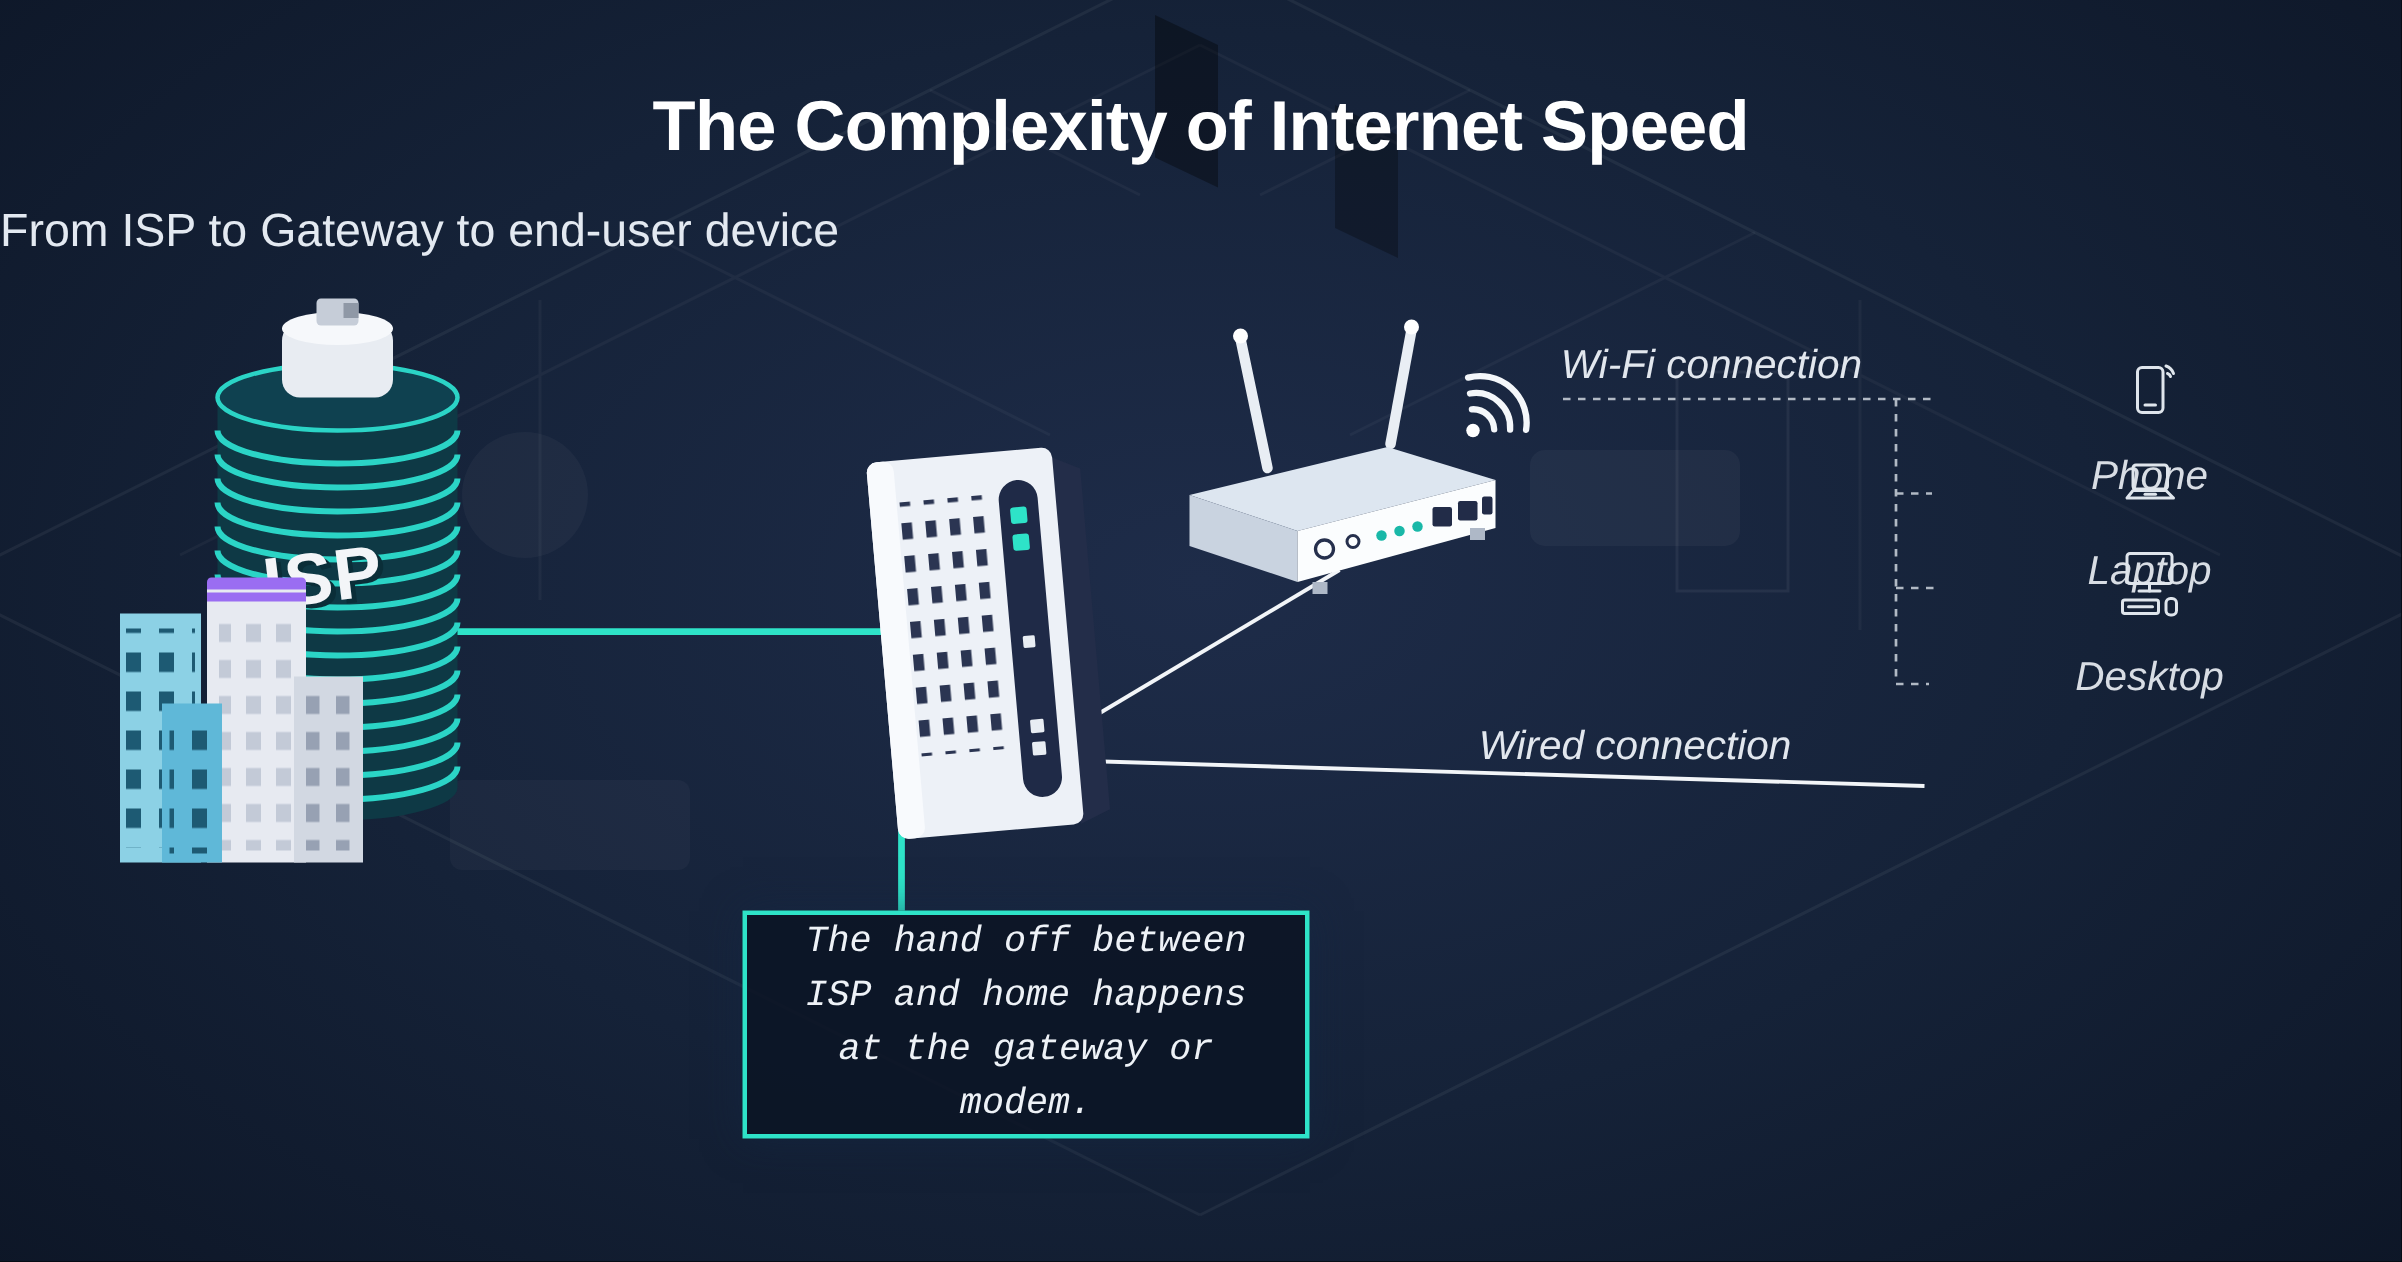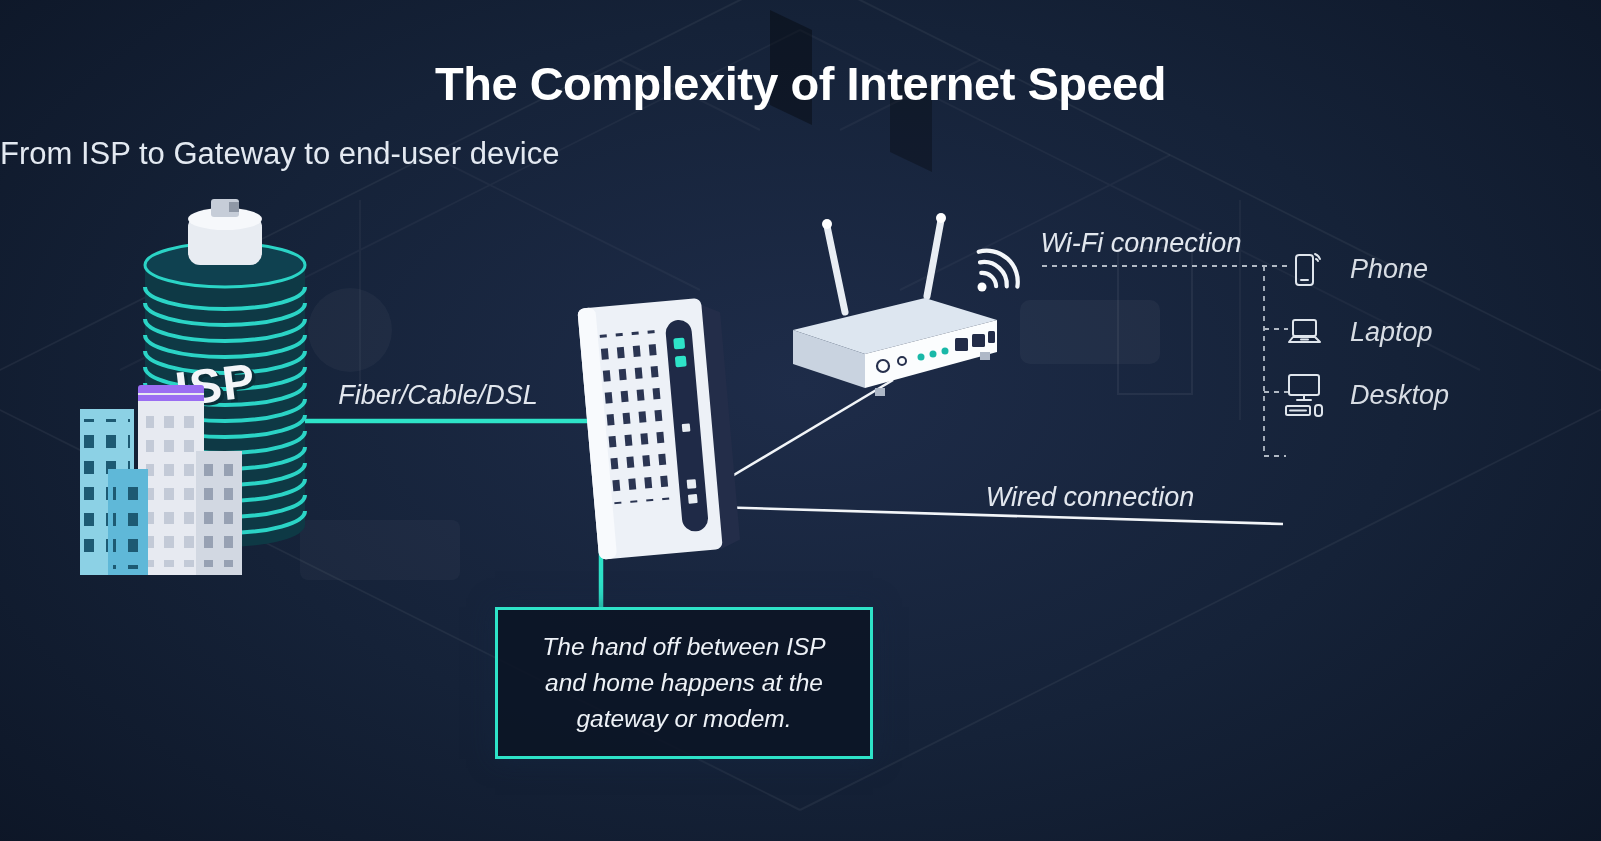--- a/index.html
+++ b/index.html
@@ -14,32 +14,32 @@
     font-size:47px;font-weight:700;letter-spacing:-0.5px;margin:0;
   }
   .subtitle{
     left:0;right:0;top:136px;color:#e3e9f1;
     font-size:31px;font-weight:400;margin:0;
   }
   .lbl{
     font-style:italic;color:#e2e7ee;font-size:27px;text-align:center;
   }
   .device-list{left:1278px;top:238px;width:310px;}
-  .device-row{display:flex;align-items:center;height:63px;gap:20px;}
+  .device-row{display:flex;align-items:center;height:63px;gap:20px;flex-direction:column;}
   .device-icon{width:52px;display:flex;justify-content:center;align-items:center;}
   .device-label{font-style:italic;font-size:27px;color:#d8dde4;}
   .callout{
     left:495px;top:607px;width:372px;height:146px;
     border:3px solid #2ee3c8;background:rgba(11,20,36,0.88);
     display:flex;align-items:center;justify-content:center;
     box-shadow:0 0 24px rgba(20,40,70,0.5);
   }
   .callout p{
     margin:0;padding:0 26px;font-style:italic;font-size:24.5px;line-height:1.47;
-    color:#eef2f7;text-align:center;
+    color:#eef2f7;text-align:center;font-family:Liberation Mono, monospace;
   }
 </style>
 </head>
 <body>
 
 <div class="canvas">
 
   <svg class="abs" style="left:0;top:0;" width="1601" height="841" viewBox="0 0 1601 841">
     <g stroke="rgba(255,255,255,0.055)" stroke-width="2" fill="none">
       <path d="M800,-30 L1640,390 M800,-30 L-40,390 M-40,390 L800,810 M1640,390 L800,810"></path>
@@ -110,21 +110,20 @@
       <rect x="58" y="198" width="66" height="182" fill="#e7eaf1"></rect>
       <rect x="58" y="200" width="66" height="6" fill="#9a6df2"></rect>
       <rect x="66" y="214" width="50" height="158" fill="url(#winGray)"></rect>
       <rect x="28" y="274" width="40" height="106" fill="#5fb8d8"></rect>
       <rect x="33" y="282" width="30" height="92" fill="url(#winBlue)"></rect>
       <rect x="116" y="256" width="46" height="124" fill="#d2d8e2"></rect>
       <rect x="122" y="264" width="34" height="108" fill="url(#winDark)"></rect>
     </g>
   </svg>
 
-  <div class="abs lbl" style="left:323px;top:380px;width:230px;">Fiber/Cable/DSL</div>
 
   <svg class="abs" style="left:560px;top:278px;" width="200" height="300" viewBox="0 0 200 300">
     <defs>
       <pattern id="vents" width="16" height="22" patternUnits="userSpaceOnUse">
         <rect width="7" height="11" fill="#2b3552"></rect>
       </pattern>
     </defs>
     <g transform="rotate(-5 100 150)">
       <polygon points="150,30 170,40 170,268 150,276" fill="#232d49"></polygon>
       <rect x="28" y="24" width="124" height="252" rx="7" fill="#edf1f7"></rect>

